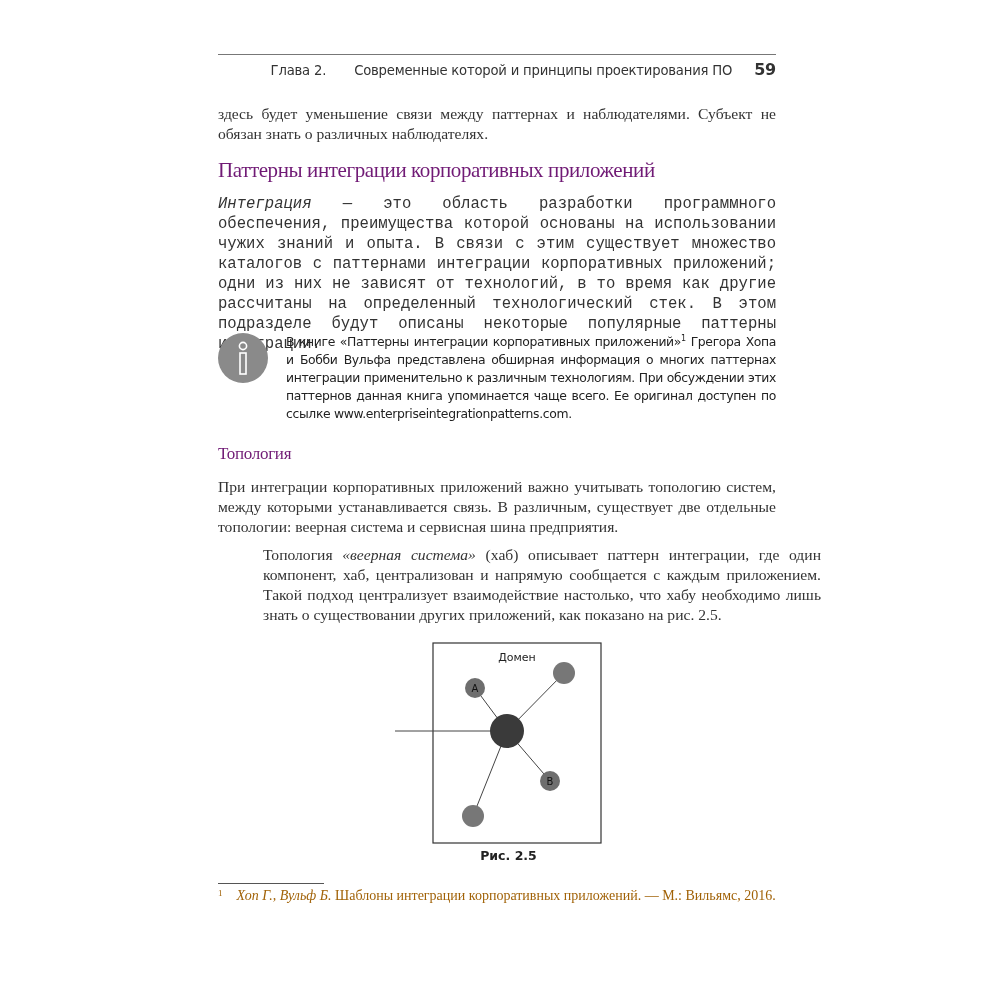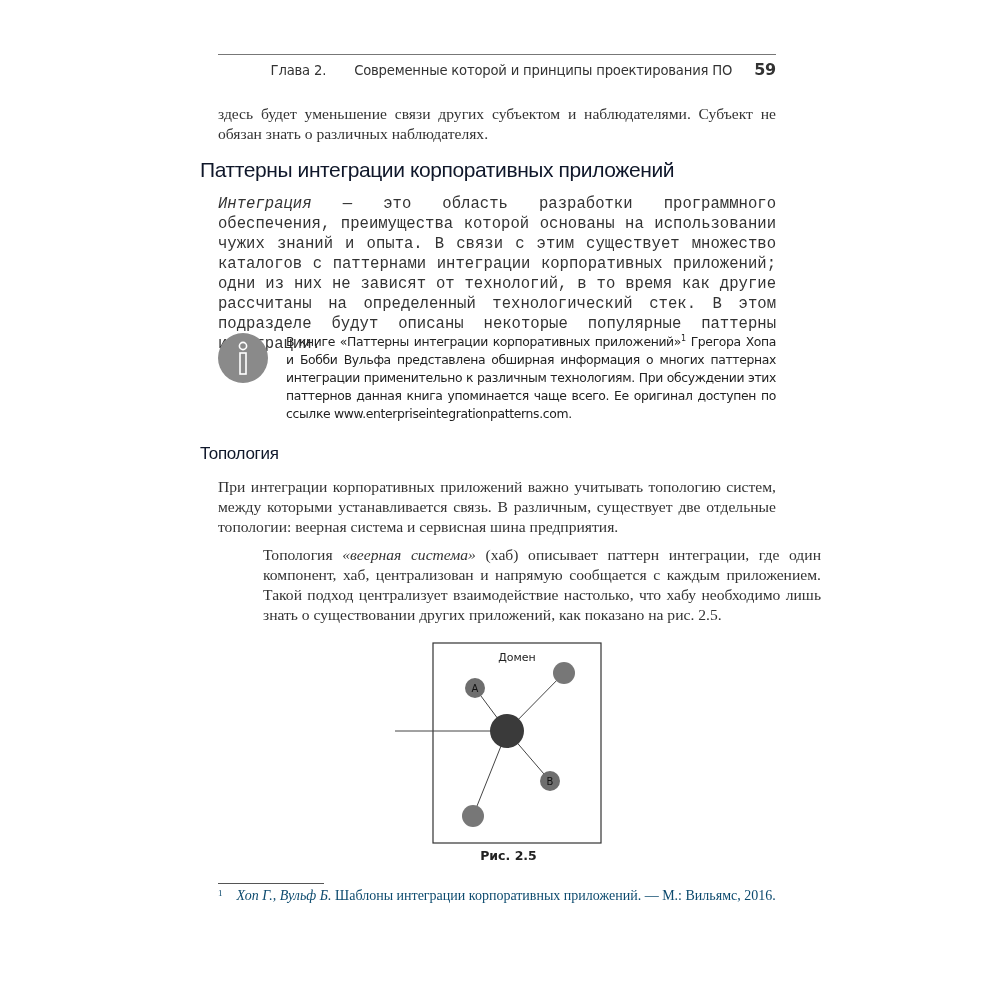--- a/index.html
+++ b/index.html
@@ -4,48 +4,48 @@
 <style>
   html, body { margin: 0; padding: 0; background: #ffffff; }
   body { width: 1000px; height: 1000px; position: relative; overflow: hidden; color: #2a2a2a; }
   .rule-top { position: absolute; left: 218px; top: 54px; width: 558px; height: 1px; background: #777; }
   .running-head { position: absolute; left: 218px; top: 60px; width: 558px; text-align: right;
     font-family: "DejaVu Sans", sans-serif; font-size: 13.2px; color: #333; letter-spacing: -0.2px; white-space: nowrap; }
   .running-head .chap { margin-right: 24px; }
   .running-head .num { font-weight: bold; margin-left: 18px; font-size: 16px; }
   .serif { font-family: "Liberation Serif", serif; font-size: 15.6px; line-height: 20px; text-align: justify; color: #333; }
   .p { position: absolute; left: 218px; width: 558px; }
-  .sans-h { font-family: Liberation Sans, sans-serif; color: #0f172a; position: absolute; left: 200px; white-space: nowrap; }
+  .sans-h { font-family: Liberation Serif, serif; color: #701a75; position: absolute; left: 218px; white-space: nowrap; }
   .h2 { top: 158px; font-size: 21px; letter-spacing: -0.4px; }
   .h3 { top: 444px; font-size: 17px; letter-spacing: -0.3px; }
   .note { position: absolute; left: 218px; top: 330px; width: 558px; height: 85px; }
   .note-icon { position: absolute; left: 0; top: 3px; width: 50px; height: 50px; }
   .note-text { position: absolute; left: 68px; top: 0; width: 490px; font-family: "DejaVu Sans", sans-serif;
     font-size: 12.4px; line-height: 18px; color: #222; text-align: justify; letter-spacing: -0.35px; }
   .fig { position: absolute; left: 380px; top: 635px; width: 240px; height: 240px; }
   .fig-caption { position: absolute; left: 0; top: 848px; width: 1000px; text-align: center; font-family: "DejaVu Sans", sans-serif;
     font-weight: bold; font-size: 12.5px; color: #222; padding-left: 10px; }
   .fig-caption span { margin-left: -3px; }
   .fn-rule { position: absolute; left: 218px; top: 883px; width: 106px; height: 1px; background: #555; }
-  .footnote { position: absolute; left: 218px; top: 888px; width: 560px; font-family: "Liberation Serif", serif; font-size: 14px; color: #0c4a6e; white-space: nowrap; }
+  .footnote { position: absolute; left: 218px; top: 888px; width: 560px; font-family: "Liberation Serif", serif; font-size: 14px; color: #a16207; white-space: nowrap; }
   .footnote .mark { font-size: 9px; vertical-align: top; margin-right: 14px; }
   .it { font-style: italic; }
   sup { font-size: 8px; }
 </style>
 </head>
 <body>
 
 <div class="rule-top"></div>
 <div class="running-head">
   <span class="chap">Глава 2.</span>
   <span>Современные которой и принципы проектирования ПО</span>
   <span class="num">59</span>
 </div>
 
-<div class="p serif" style="top:104px;">здесь будет уменьшение связи других субъектом и наблюдателями. Субъект не обязан знать о различных наблюдателях.</div>
+<div class="p serif" style="top:104px;">здесь будет уменьшение связи между паттернах и наблюдателями. Субъект не обязан знать о различных наблюдателях.</div>
 
 <div class="sans-h h2">Паттерны интеграции корпоративных приложений</div>
 
 <div class="p serif" style="top:194px;font-family:Liberation Mono, monospace;">
   <span class="it">Интеграция</span><span> — это область разработки программного обеспечения, преимущества которой основаны на использовании чужих знаний и опыта. В связи с этим существует множество каталогов с паттернами интеграции корпоративных приложений; одни из них не зависят от технологий, в то время как другие рассчитаны на определенный технологический стек. В этом подразделе будут описаны некоторые популярные паттерны интеграции.</span>
 </div>
 
 <div class="note">
   <svg class="note-icon" viewBox="0 0 50 50">
     <circle cx="25" cy="25" r="25" fill="#8a8a8a"></circle>

